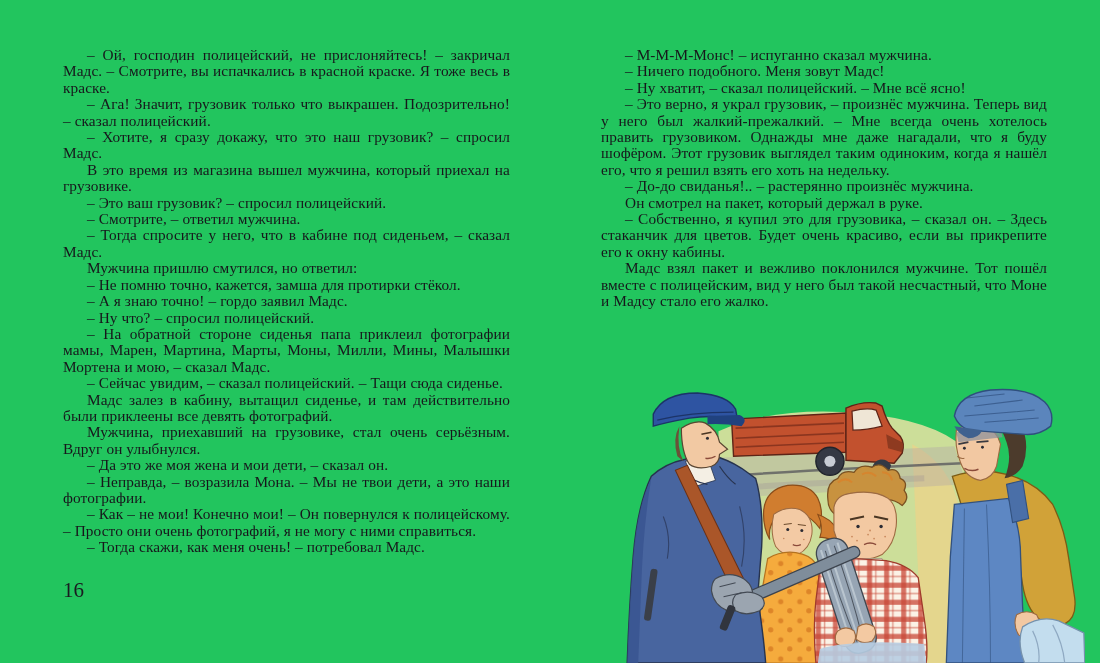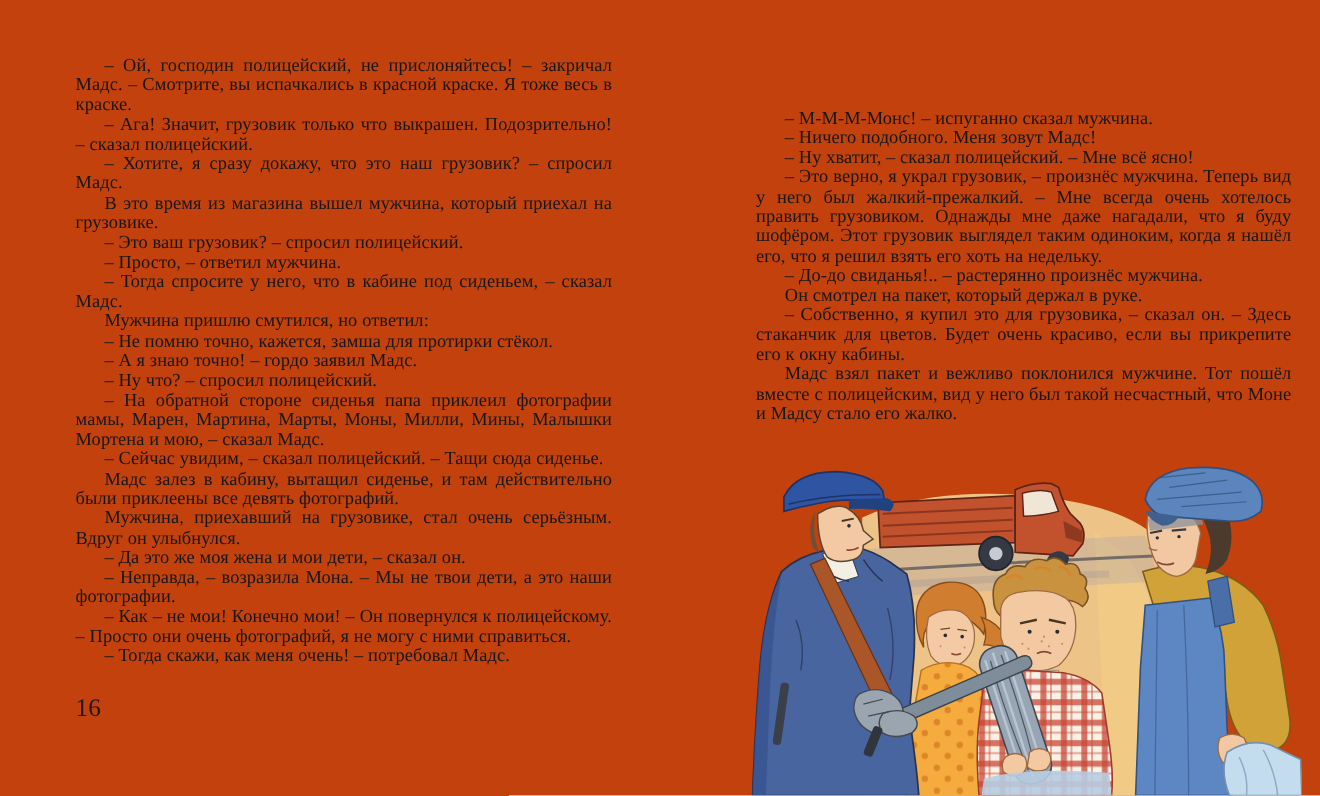--- a/index.html
+++ b/index.html
@@ -1,50 +1,50 @@
 <!DOCTYPE html>
 <html><head>
 <meta charset="utf-8">
 <style>
   html,body { margin:0; padding:0; background:#ffffff; }
   .spread {
     position:relative; width:1100px; height:663px;
-    background:#c2410c; overflow:hidden;
+    background:#22c55e; overflow:hidden;
     font-family:"Liberation Serif","DejaVu Serif",serif;
     color:#17171c;
   }
   .text-col {
     position:absolute; top:47px;
     font-size:15.3px; line-height:16.4px;
     text-align:justify; letter-spacing:0.1px;
   }
   .text-col p { margin:0; text-indent:24px; }
   .col-left  { left:63px;  width:447px; }
-  .col-right { left:630px; width:446px;margin-top:44px; }
+  .col-right { left:601px; width:446px; }
   .pagenum {
     position:absolute; left:63px; top:578px;
     font-size:21px; color:#1a1a20;
   }
   .illus {
     position:absolute; left:623px; top:386px;
     width:462px; height:277px;
   }
 </style>
 </head>
 <body>
 
 <div class="spread">
 
   <div class="text-col col-left">
       <p>– Ой, господин полицейский, не прислоняйтесь! – закричал Мадс. – Смотрите, вы испачкались в красной краске. Я тоже весь в краске.</p>
       <p>– Ага! Значит, грузовик только что выкрашен. Подозрительно! – сказал полицейский.</p>
       <p>– Хотите, я сразу докажу, что это наш грузовик? – спросил Мадс.</p>
       <p>В это время из магазина вышел мужчина, который приехал на грузовике.</p>
       <p>– Это ваш грузовик? – спросил полицейский.</p>
-      <p>– Просто, – ответил мужчина.</p>
+      <p>– Смотрите, – ответил мужчина.</p>
       <p>– Тогда спросите у него, что в кабине под сиденьем, – сказал Мадс.</p>
       <p>Мужчина пришлю смутился, но ответил:</p>
       <p>– Не помню точно, кажется, замша для протирки стёкол.</p>
       <p>– А я знаю точно! – гордо заявил Мадс.</p>
       <p>– Ну что? – спросил полицейский.</p>
       <p>– На обратной стороне сиденья папа приклеил фотографии мамы, Марен, Мартина, Марты, Моны, Милли, Мины, Малышки Мортена и мою, – сказал Мадс.</p>
       <p>– Сейчас увидим, – сказал полицейский. – Тащи сюда сиденье.</p>
       <p>Мадс залез в кабину, вытащил сиденье, и там действительно были приклеены все девять фотографий.</p>
       <p>Мужчина, приехавший на грузовике, стал очень серьёзным. Вдруг он улыбнулся.</p>
       <p>– Да это же моя жена и мои дети, – сказал он.</p>

